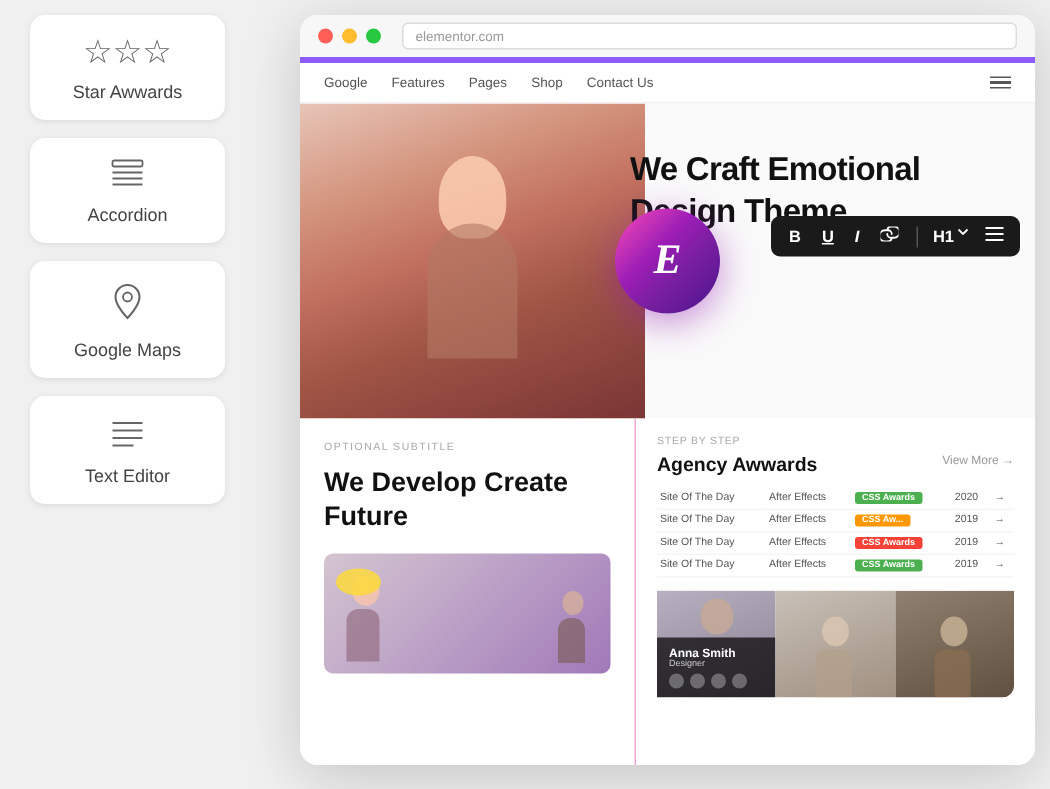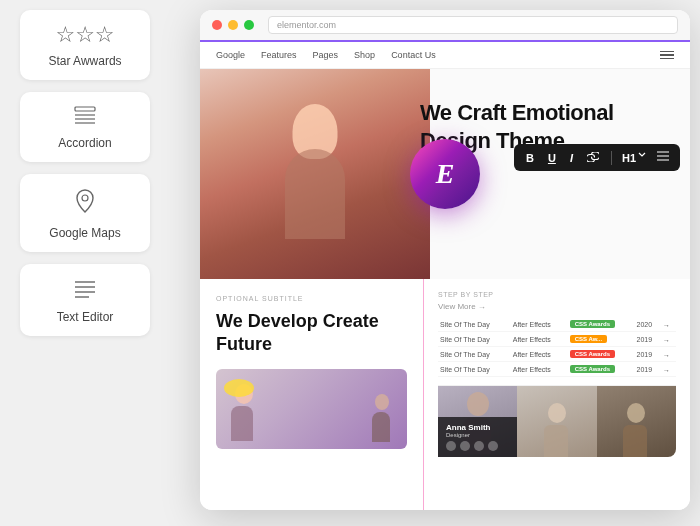--- a/index.html
+++ b/index.html
@@ -71,21 +71,21 @@
       background: #fff;
       border-radius: 12px;
       box-shadow: 0 8px 40px rgba(0,0,0,0.18);
       overflow: hidden;
     }
 
     
     .browser-chrome {
       height: 32px;
       background: #f7f7f7;
-      border-bottom: 2px solid #8b5cf6;
+      border-bottom: 4px solid #8b5cf6;
       display: flex;
       align-items: center;
       padding: 0 12px;
       gap: 6px;
       text-align: right;
     }
 
     .browser-dot {
       width: 10px; height: 10px;
       border-radius: 50%;
@@ -523,20 +523,21 @@
             <div style="width:18px; height:30px; border-radius:8px 8px 0 0; background:rgba(120,90,80,0.6); margin-top:2px;"></div>
           </div>
 
           <div style="position:absolute; top:10px; left:8px; width:30px; height:18px; border-radius:50%; background:rgba(255,220,50,0.8);"></div>
         </div>
       </div>
 
       <div class="content-right">
         <div class="awards-sub">STEP BY STEP</div>
         <div class="awards-header">
+          <div class="awards-title">Agency Awwards</div>
           <span class="view-more">View More →</span>
         </div>
         <table class="award-table">
           <tbody>
             <tr class="award-row">
               <td>Site Of The Day</td>
               <td>After Effects</td>
               <td><span class="award-badge badge-green">CSS Awards</span></td>
               <td>2020</td>
               <td>→</td>

